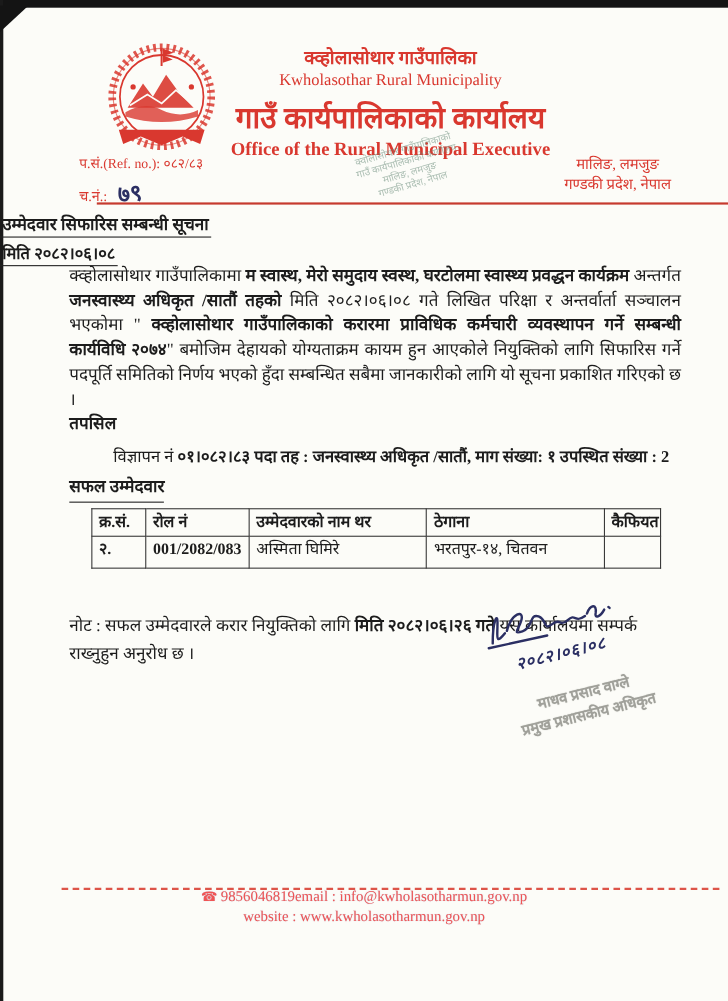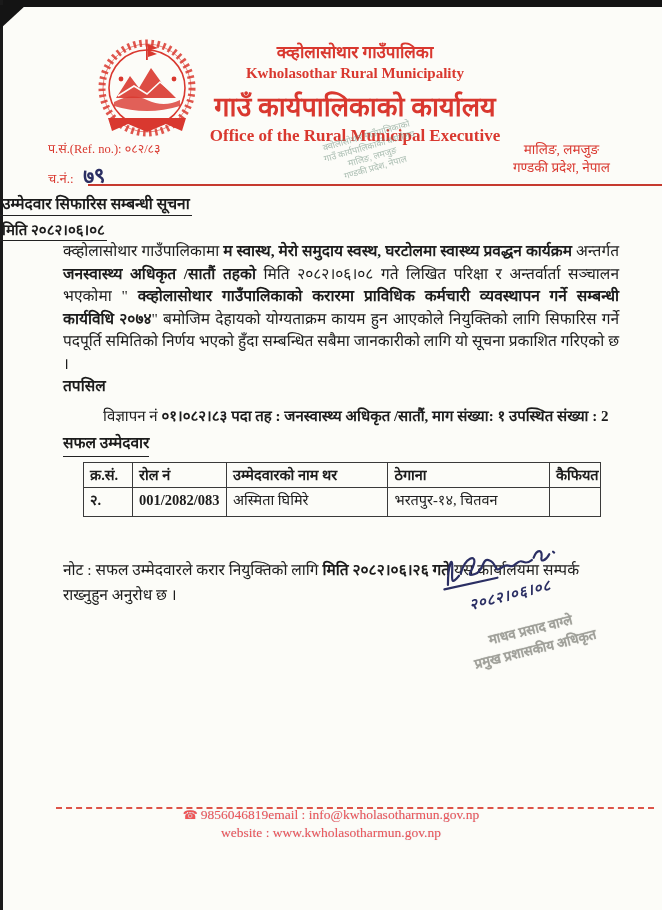--- a/index.html
+++ b/index.html
@@ -7,25 +7,25 @@
         font-family:"Liberation Serif","DejaVu Serif",serif;color:#1c1c1c;}
   .edge-top{position:absolute;top:0;left:0;width:100%;height:7px;background:#141414;}
   .edge-left{position:absolute;top:0;left:0;width:3px;height:100%;background:#1a1a1a;}
   .corner-tl{position:absolute;top:5px;left:0;width:0;height:0;
              border-top:24px solid #141414;border-right:26px solid transparent;}
 
   .logo{position:absolute;left:94px;top:36px;width:106px;height:106px;}
 
   .hdr{position:absolute;left:150px;top:40px;width:410px;text-align:center;color:#d9382f;}
   .hdr .np1{font-size:17px;font-weight:bold;}
-  .hdr .en1{font-size:15px;font-weight:bold;margin-top:2px;}
+  .hdr .en1{font-size:15px;font-weight:normal;margin-top:2px;}
   .hdr .np2{font-size:27px;font-weight:bold;margin-top:5px;}
   .hdr .en2{font-size:17px;font-weight:bold;margin-top:2px;}
 
-  .refblock{position:absolute;left:48px;top:140px;color:#d9382f;font-size:12.5px;}
+  .refblock{position:absolute;left:72px;top:140px;color:#d9382f;font-size:12.5px;}
   .ref2{margin-top:4px;font-size:13px;}
   .hand-num{display:inline-block;font-size:21px;color:#2b2f63;font-weight:bold;
             transform:rotate(-6deg);font-family:"DejaVu Sans",sans-serif;margin-left:6px;}
 
   .addr{position:absolute;right:52px;top:141px;text-align:center;color:#d9382f;
         font-size:13.5px;line-height:18px;}
 
   .redline{position:absolute;left:88px;right:0;top:184px;height:2px;background:#c63a2f;}
 
   .wm{position:absolute;left:296px;top:130px;width:150px;transform:rotate(-16deg);

